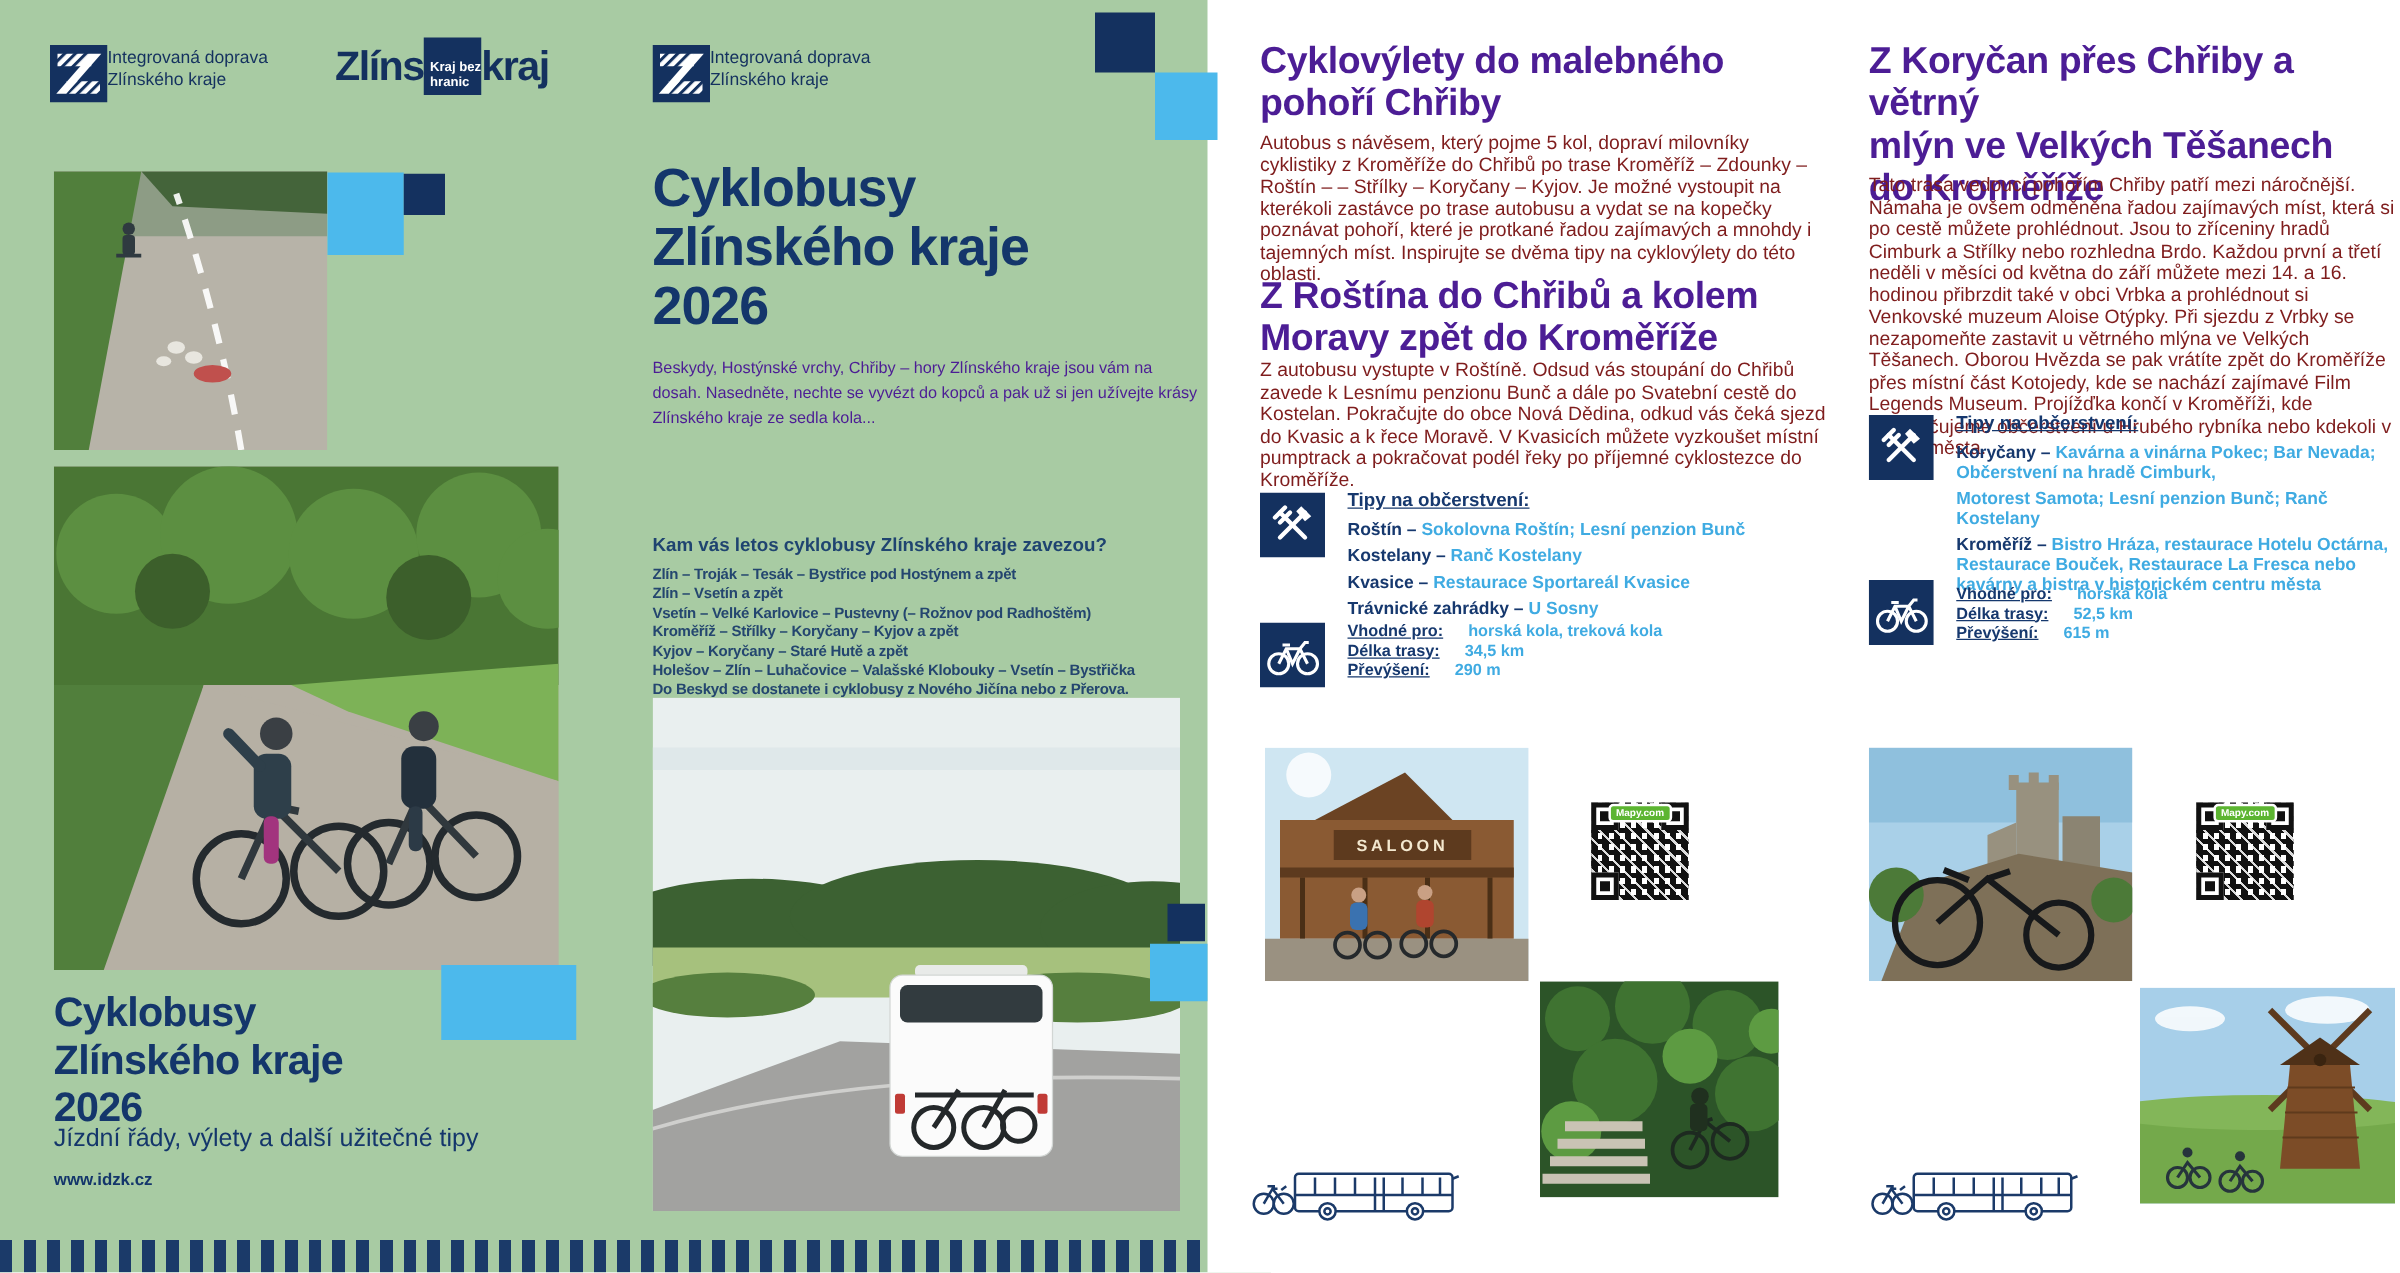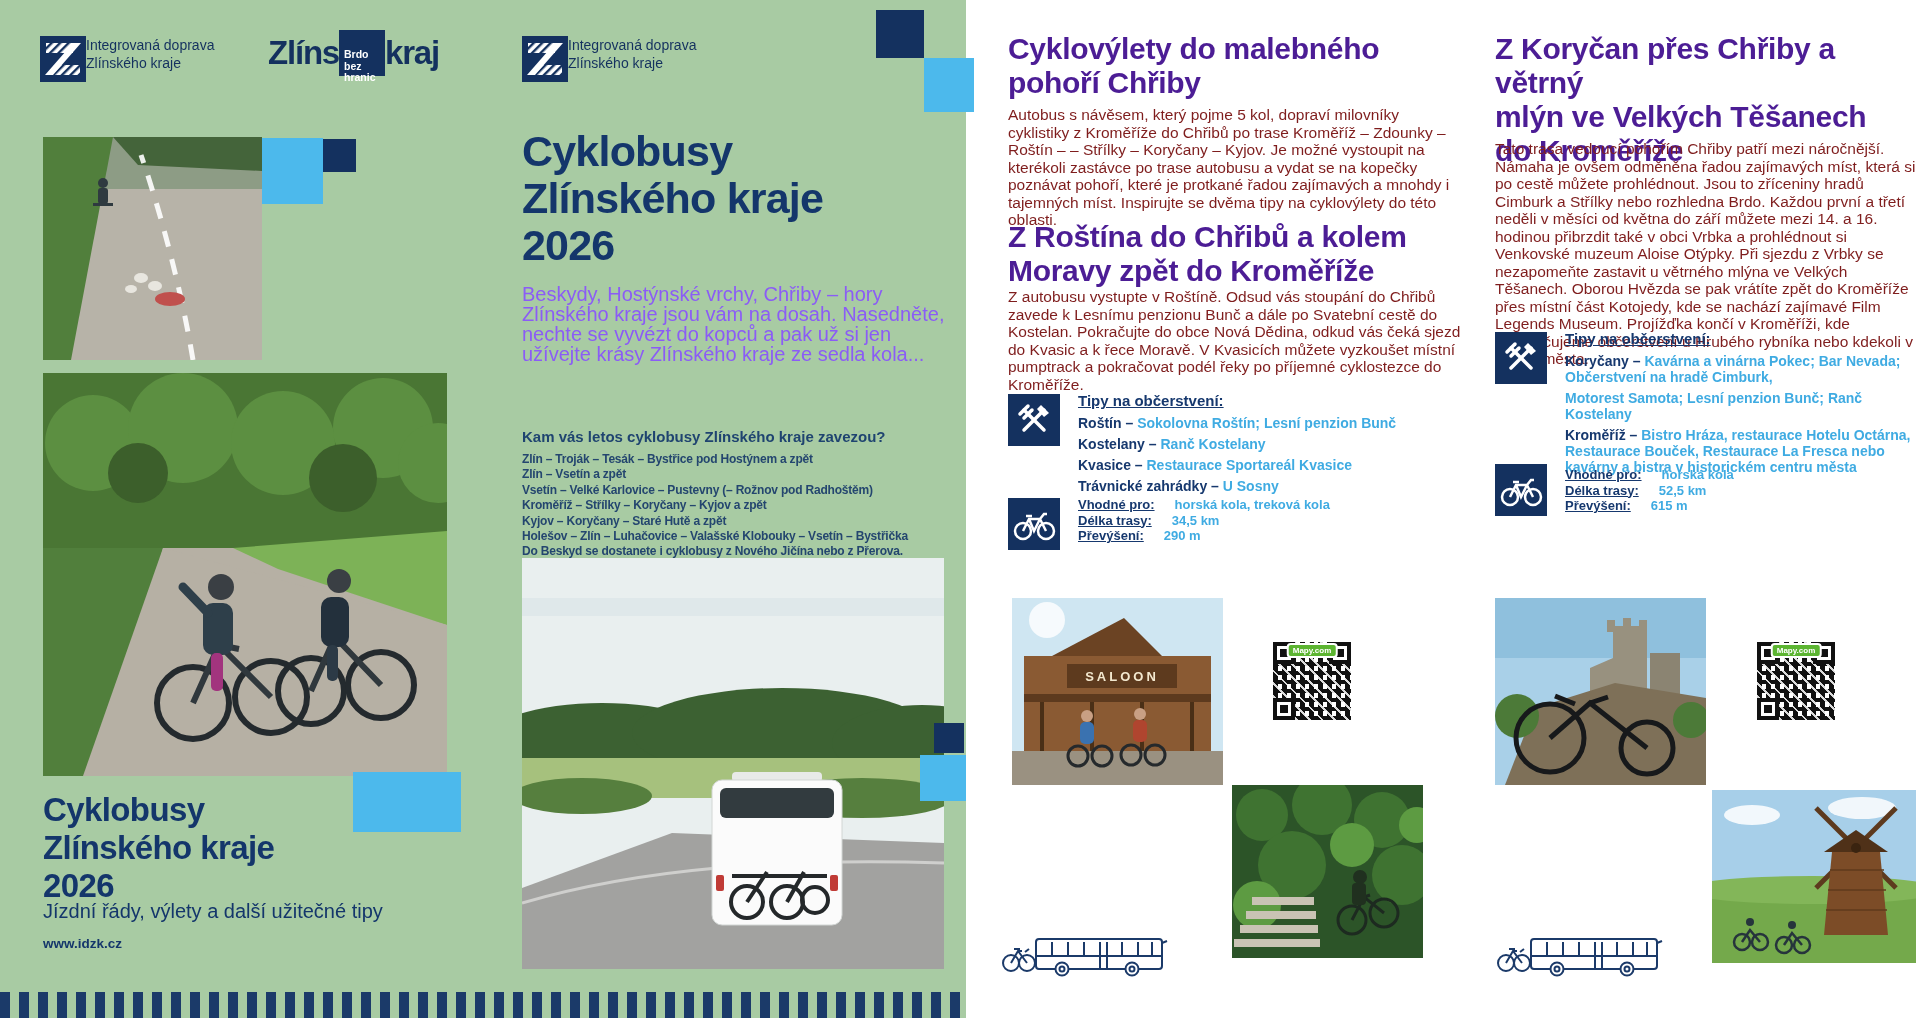--- a/index.html
+++ b/index.html
@@ -20,21 +20,21 @@
     line-height:11.5px;font-weight:700;letter-spacing:0;padding:19px 0 0 5px;flex:0 0 auto}
   
   .sq-lb{background:#4cb9ec}
   .sq-navy{background:#14315f}
   
   .cover-title{font-size:33px;line-height:38px;font-weight:700;color:#14366b;letter-spacing:-0.6px}
   .cover-sub{font-size:20px;line-height:24px;color:#14366b}
   .cover-web{font-size:13.5px;font-weight:700;color:#14366b}
   
   .intro-title{font-size:43px;line-height:47px;font-weight:700;color:#14366b;letter-spacing:-0.8px}
-  .lead{font-size:20px;line-height:20px;color:#8b5cf6}
+  .lead{font-size:13px;line-height:20px;color:#4c1d95}
   .season{font-size:17px;line-height:20px;font-weight:700;color:#1f4470}
   .routes-h{font-size:15px;font-weight:700;color:#1f4470;white-space:nowrap}
   .route{font-size:12px;line-height:15.4px;font-weight:700;color:#24466f;white-space:nowrap;letter-spacing:-0.2px}
   
   .col-h1{font-size:30px;line-height:34px;font-weight:700;color:#4c1d95;letter-spacing:-0.3px}
   .para{font-size:15.5px;line-height:17.5px;color:#7f1d1d}
   .icon-sq{width:52px;height:52px;display:block}
   .tips-h{font-size:15px;font-weight:700;text-decoration:underline;color:#16386e;margin-bottom:6px}
   .tip{font-size:14px;line-height:16px;font-weight:700;color:#16386e;margin-bottom:5px}
   .tip .blu{color:#3fabe2}
@@ -83,21 +83,21 @@
     </svg>
     <div class="idzk-text">
       <div>Integrovaná doprava</div>
       <div>Zlínského kraje</div>
     </div>
   </div>
 
   <div class="abs region-logo" style="left:268px;top:30px">
     <span>Zlíns</span>
       <span class="region-badge">
-      <span>Brdo bez</span><br>
+      <span>Kraj bez</span><br>
       <span>hranic</span>
     </span>
       <span>kraj</span>
   </div>
 
   <div class="abs photo" style="left:43px;top:137px;width:219px;height:223px">
     <svg viewBox="0 0 219 223" preserveAspectRatio="none">
       <rect width="219" height="223" fill="#b7b3a8"></rect>
       <rect width="219" height="52" fill="#8d9c85"></rect>
       <polygon points="70,0 219,0 219,34 95,28" fill="#44643a"></polygon>

